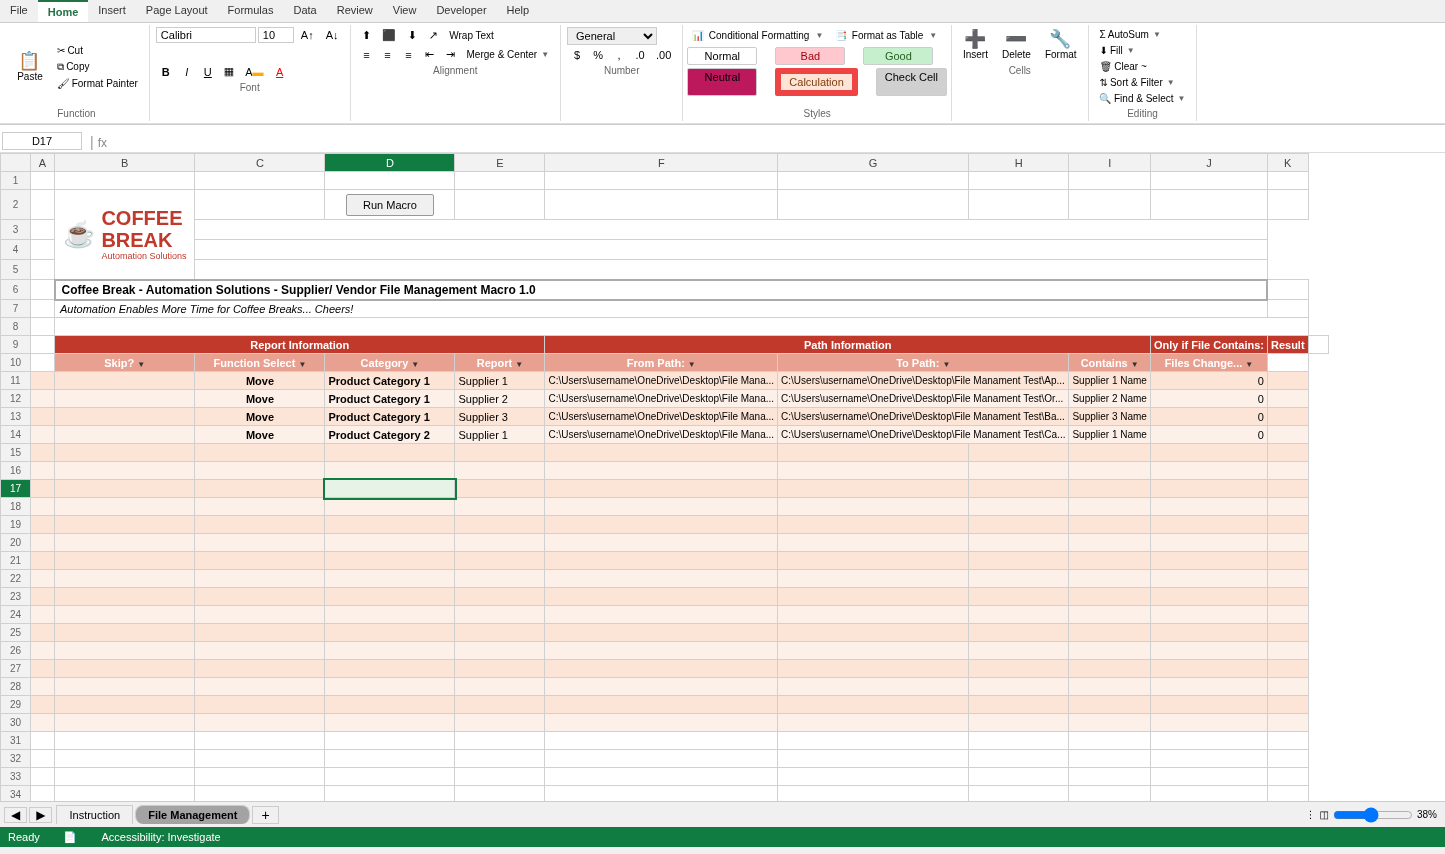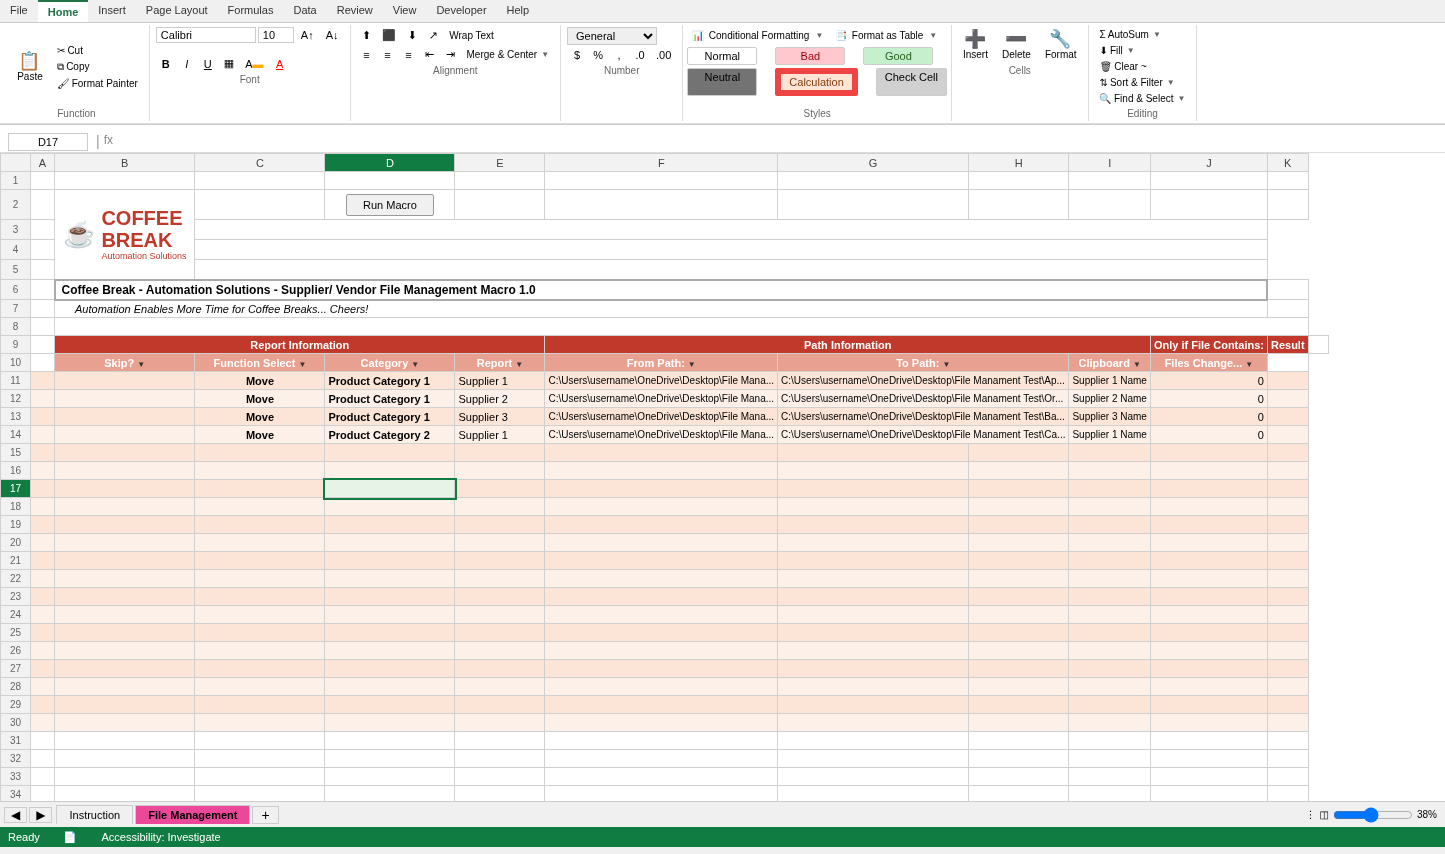--- a/index.html
+++ b/index.html
@@ -23,21 +23,21 @@
     .styles-section { display: flex; flex-direction: column; border-right: 1px solid #ddd; padding: 2px 4px; }
     .styles-row { display: flex; gap: 18px; margin-bottom: 2px; }
     .style-cell { padding: 2px 8px; font-size: 11px; border: 1px solid #ccc; border-radius: 2px; cursor: pointer; min-width: 70px; text-align: center; }
     .style-normal { background: #fff; }
     .style-bad { background: #ffc7ce; color: #9c0006; }
     .style-good { background: #c6efce; color: #276221; }
     .style-calc { background: #fce4d6; color: #833c0b; border: 6px solid #ef4444; }
     .style-check { background: #d0d0d0; }
 
     
-    .formula-bar { display: flex; align-items: flex-start; background: #fff; border-bottom: 1px solid #ddd; padding: 8px; height: 28px; }
+    .formula-bar { display: flex; align-items: flex-end; background: #fff; border-bottom: 1px solid #ddd; padding: 2px; height: 28px; }
     .cell-ref { width: 80px; border: 1px solid #ccc; padding: 2px 4px; font-size: 11px; text-align: center; margin-right: 4px; }
     .formula-sep { color: #999; font-size: 14px; margin: 0 4px; }
     .formula-input { flex: 1; border: none; outline: none; font-size: 11px; padding: 2px; }
 
     
     .spreadsheet-container { display: flex; flex-direction: column; height: calc(100vh - 180px); overflow: hidden; background: #fff; }
     .sheet-area { flex: 1; overflow: auto; position: relative; }
     .sheet-table { border-collapse: collapse; font-size: 11px; }
     .sheet-table th, .sheet-table td { border: 1px solid #d0d0d0; min-width: 20px; height: 18px; padding: 0 3px; white-space: nowrap; overflow: hidden; }
     .row-header { background: #f2f2f2; text-align: center; min-width: 30px; color: #666; font-weight: normal; font-size: 10px; border: 1px solid #d0d0d0; }
@@ -54,21 +54,21 @@
     .logo-container { display: flex; align-items: center; gap: 6px; }
 
     
     .header-orange { background: #c0392b; color: #fff; font-weight: bold; text-align: center; }
     .subheader-orange { background: #e8a090; color: #fff; font-weight: bold; text-align: center; }
 
     
     .data-row-light { background: #fce4d6; }
     .data-row-lighter { background: #fdf0e8; }
     .sheet-tab { padding: 3px 12px; font-size: 11px; border: 1px solid #ccc; border-bottom: none; cursor: pointer; background: #f0f0f0; margin-right: 2px; }
-    .sheet-tab.active { background: #ec4899; font-weight: bold; }
+    .sheet-tab.active { background: #a3a3a3; font-weight: bold; border-radius: 8px; }
     .sheet-nav-btn { border: 1px solid #ccc; background: #f0f0f0; padding: 0 6px; cursor: pointer; font-size: 12px; }
     .add-sheet-btn { border: 1px solid #ccc; background: #f0f0f0; padding: 0 8px; cursor: pointer; font-size: 14px; }
     .status-bar { display: flex; align-items: center; justify-content: space-between; background: #107c41; color: #fff; height: 20px; padding: 0 8px; font-size: 11px; }
 
     
     .run-macro-btn { padding: 4px 16px; background: #f0f0f0; border: 1px solid #999; cursor: pointer; font-size: 11px; border-radius: 2px; }
 
     
     .font-name-box { width: 100px; border: 1px solid #ccc; padding: 1px 4px; font-size: 11px; }
     .font-size-box { width: 36px; border: 1px solid #ccc; padding: 1px 4px; font-size: 11px; }
@@ -137,21 +137,21 @@
           <div class="ribbon-btn-small">
             <span>🖌</span>
             <span>Format Painter</span>
           </div>
         </div>
       </div>
       <div class="ribbon-group-label">Function</div>
     </div>
 
     <div class="ribbon-group" style="min-width:120px;">
-      <div style="display:flex;flex-direction:column;gap:12px;width:100%;justify-content:flex-end;">
+      <div style="display:flex;flex-direction:column;gap:20px;width:100%;justify-content:flex-end;">
         <div style="display:flex;gap:2px;align-items:center;">
           <input class="font-name-box" value="Calibri" style="">
           <input class="font-size-box" value="10" style="">
           <button class="fmt-btn">A↑</button>
           <button class="fmt-btn">A↓</button>
         </div>
         <div class="fmt-row">
           <button class="fmt-btn bold">B</button>
           <button class="fmt-btn italic">I</button>
           <button class="fmt-btn underline">U</button>
@@ -220,21 +220,21 @@
             <span>Format as Table</span>
             <span class="dropdown-arrow">▼</span>
           </div>
         </div>
         <div class="styles-row">
           <div class="style-cell style-normal">Normal</div>
           <div class="style-cell style-bad">Bad</div>
           <div class="style-cell style-good">Good</div>
         </div>
         <div class="styles-row">
-          <div class="style-cell" style="background:#737373;">Neutral</div>
+          <div class="style-cell" style="background:#be185d;">Neutral</div>
           <div class="style-cell style-calc">Calculation</div>
           <div class="style-cell style-check">Check Cell</div>
         </div>
       </div>
       <div class="ribbon-group-label">Styles</div>
     </div>
 
     <div class="ribbon-group" style="min-width:90px;">
       <div style="display:flex;gap:4px;">
         <div class="ribbon-btn">
@@ -386,21 +386,21 @@
         <tr>
           <td class="row-header">6</td>
           <td></td>
           <td colspan="9" style="font-weight:bold;font-size:12px;border:2px solid #aaa;padding:2px 6px;background:#fff;">Coffee Break - Automation Solutions - Supplier/ Vendor File Management Macro 1.0</td>
           <td></td>
         </tr>
 
         <tr>
           <td class="row-header">7</td>
           <td></td>
-          <td colspan="9" style="font-style:italic;font-size:11px;background:#fff;padding:2px 20px;">Automation Enables More Time for Coffee Breaks... Cheers!</td>
+          <td colspan="9" style="font-style:italic;font-size:11px;background:#fff;padding:2px 5px;">Automation Enables More Time for Coffee Breaks... Cheers!</td>
           <td></td>
         </tr>
 
         <tr>
           <td class="row-header">8</td>
           <td></td>
           <td colspan="10"></td>
         </tr>
 
         <tr>
@@ -434,21 +434,21 @@
           </td>
           <td class="subheader-orange">
             <span>From Path:</span>
             <span class="filter-arrow">▼</span>
           </td>
           <td class="subheader-orange" colspan="2">
             <span>To Path:</span>
             <span class="filter-arrow">▼</span>
           </td>
           <td class="subheader-orange">
-            <span>Clipboard</span>
+            <span>Contains</span>
             <span class="filter-arrow">▼</span>
           </td>
           <td class="subheader-orange">
             <span>Files Change...</span>
             <span class="filter-arrow">▼</span>
           </td>
           <td></td>
         </tr>
 
         <tr class="data-row-light">

